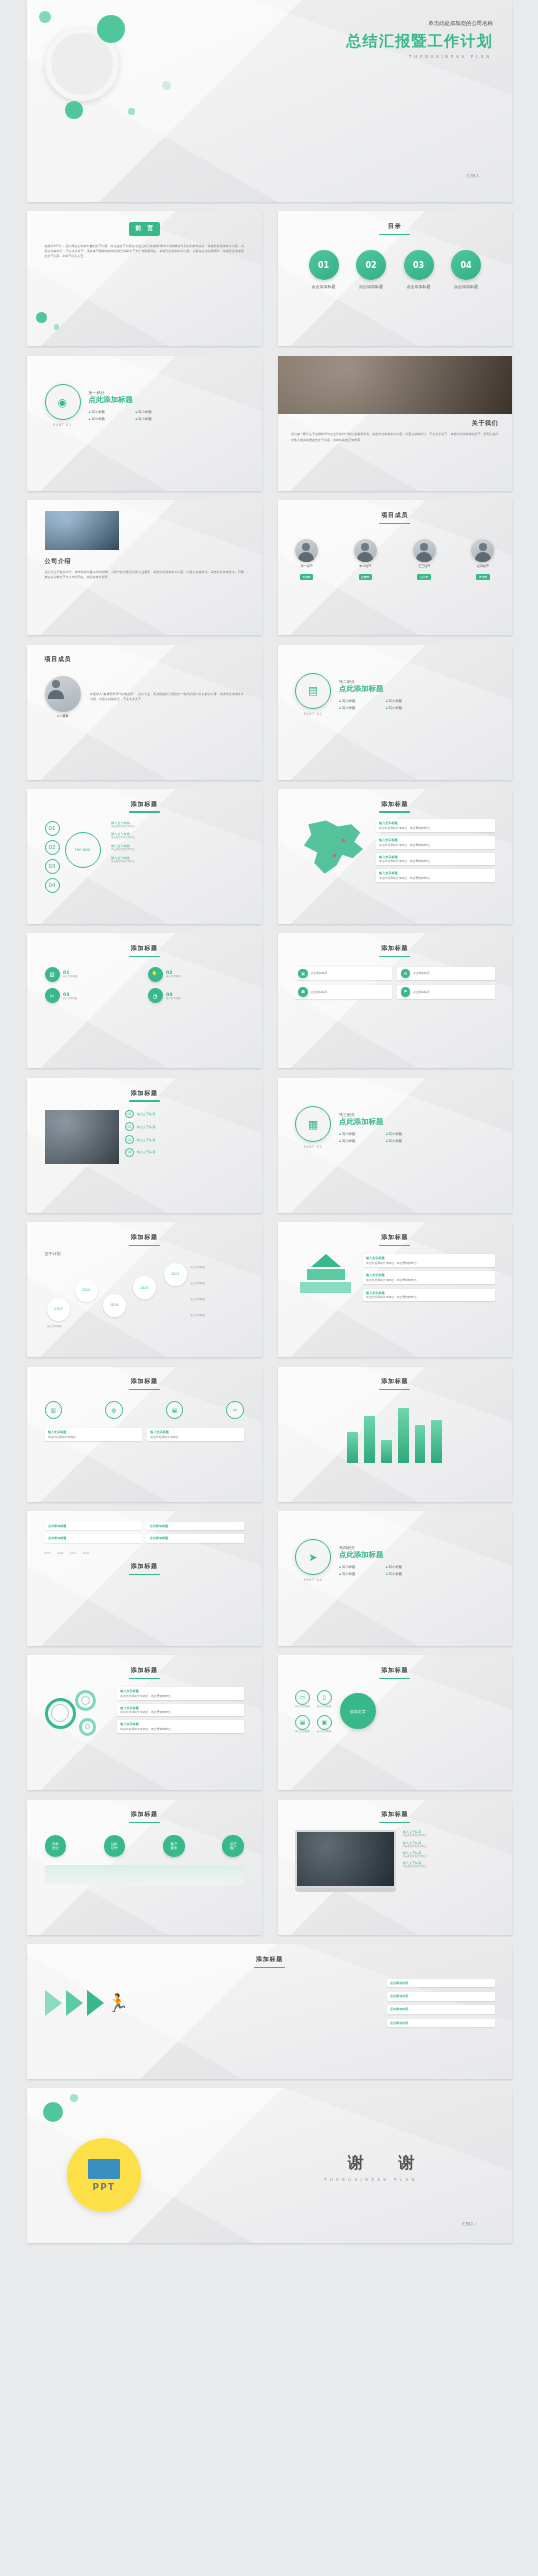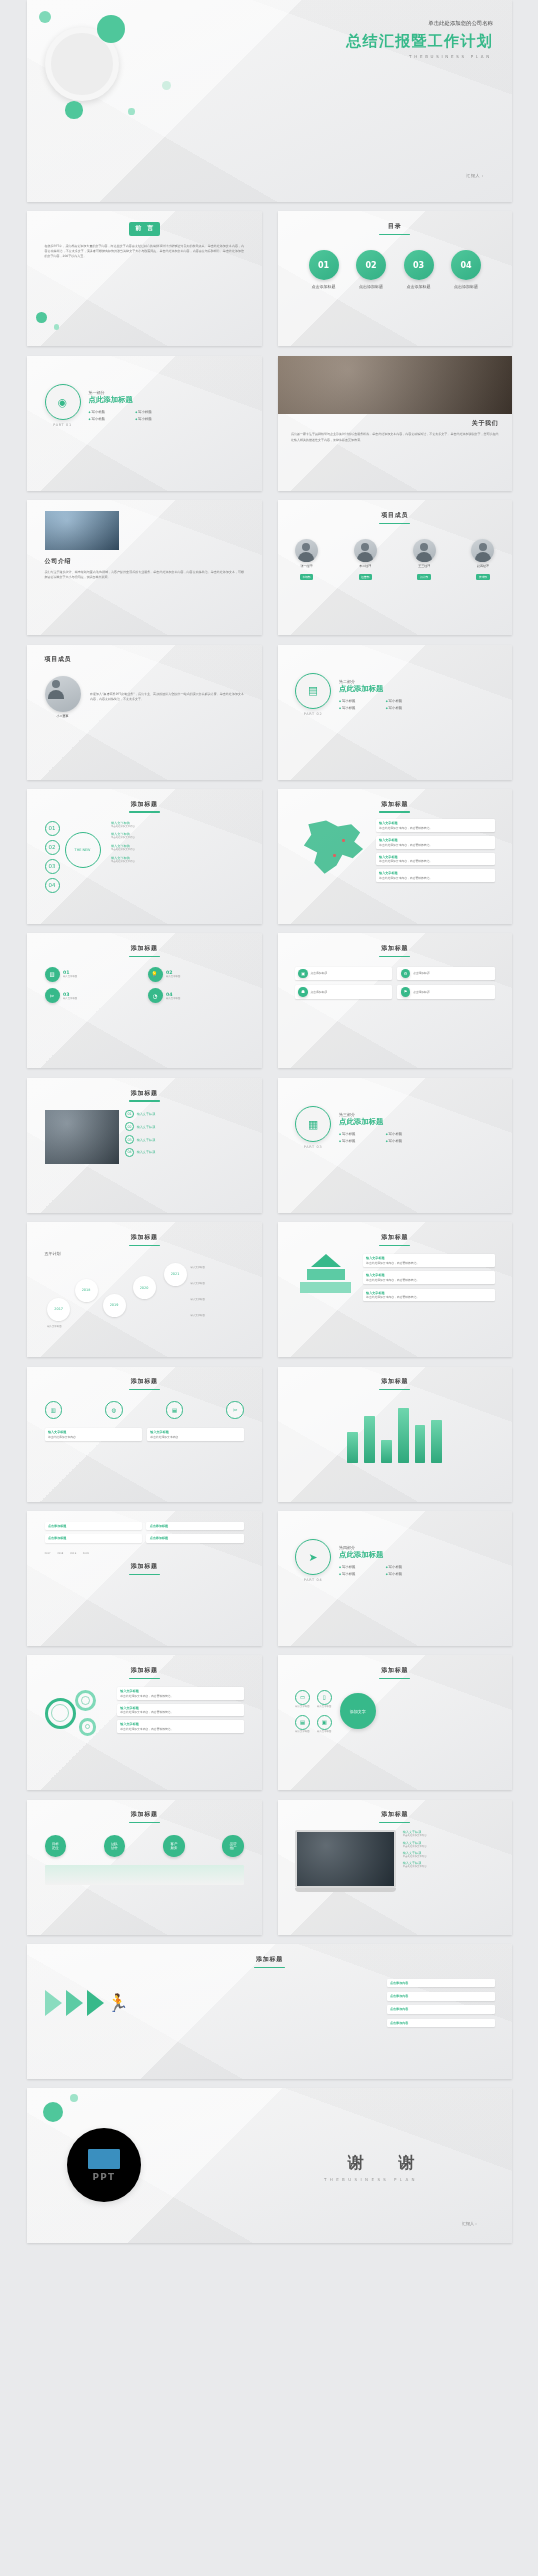--- a/index.html
+++ b/index.html
@@ -118,21 +118,21 @@
   
   .laptop{width:101px;}
   .laptop .scr{height:58px;background:#2d3a44;border:2.7px solid #d9d9d9;border-radius:2px;overflow:hidden;}
   .laptop .base{height:4px;background:#d0d0d0;border-radius:0 0 4px 4px;}
 
   
   #thanks{height:155px;}
   #thanks .tk{position:absolute;right:88px;top:65px;font-size:16px;letter-spacing:9.4px;color:#555;font-weight:bold;}
   #thanks .tken{position:absolute;right:94px;top:89px;font-size:4px;color:#9a9a9a;letter-spacing:3.4px;}
   #thanks .rep{position:absolute;right:34px;bottom:17.5px;font-size:4px;color:#7c7c7c;}
-  #thanks .ppt{position:absolute;left:40px;top:40px;width:74px;height:74px;border-radius:50%;background:#000000;box-shadow:0 2px 6.7px rgba(0,0,0,.12);display:flex;align-items:center;justify-content:center;flex-direction:column;}
+  #thanks .ppt{position:absolute;left:40px;top:50px;width:74px;height:74px;border-radius:50%;background:#fde047;box-shadow:0 2px 6.7px rgba(0,0,0,.12);display:flex;align-items:center;justify-content:center;flex-direction:column;}
   #thanks .ppt .mon{width:32px;height:20px;background:#3a8fbf;border-radius:1.3px;}
   #thanks .ppt .lbl{font-size:8.8px;color:#777;letter-spacing:1.3px;margin-top:2.7px;font-weight:bold;}
 
   .pad{padding:10.8px 17.5px;}
   .flexrow{display:flex;}
   .sp{justify-content:space-between;}
   .ac{align-items:center;}
   .tiny{font-size:2.4px;color:#9a9a9a;}
   .mapcn{width:74px;height:59px;background:#37b98a;opacity:.85;
      clip-path:polygon(18% 8%,42% 2%,58% 12%,76% 8%,88% 22%,80% 38%,92% 50%,78% 66%,64% 60%,56% 78%,40% 92%,26% 74%,30% 56%,12% 44%,22% 26%);}

